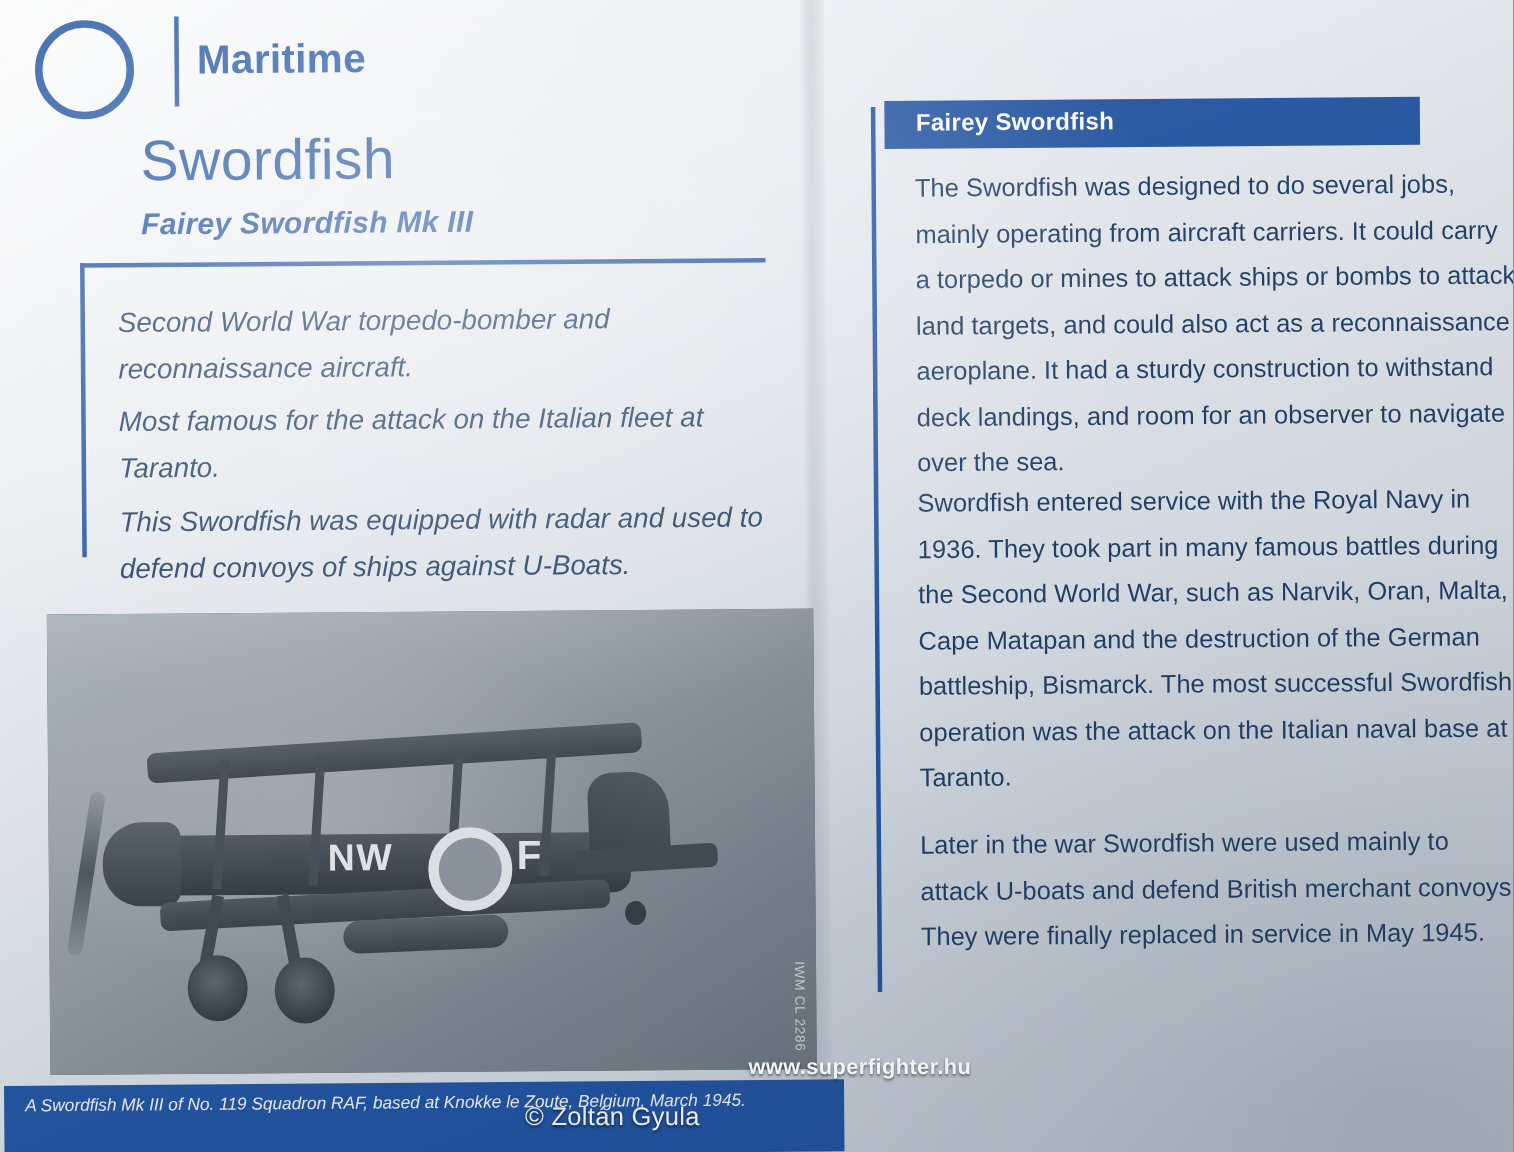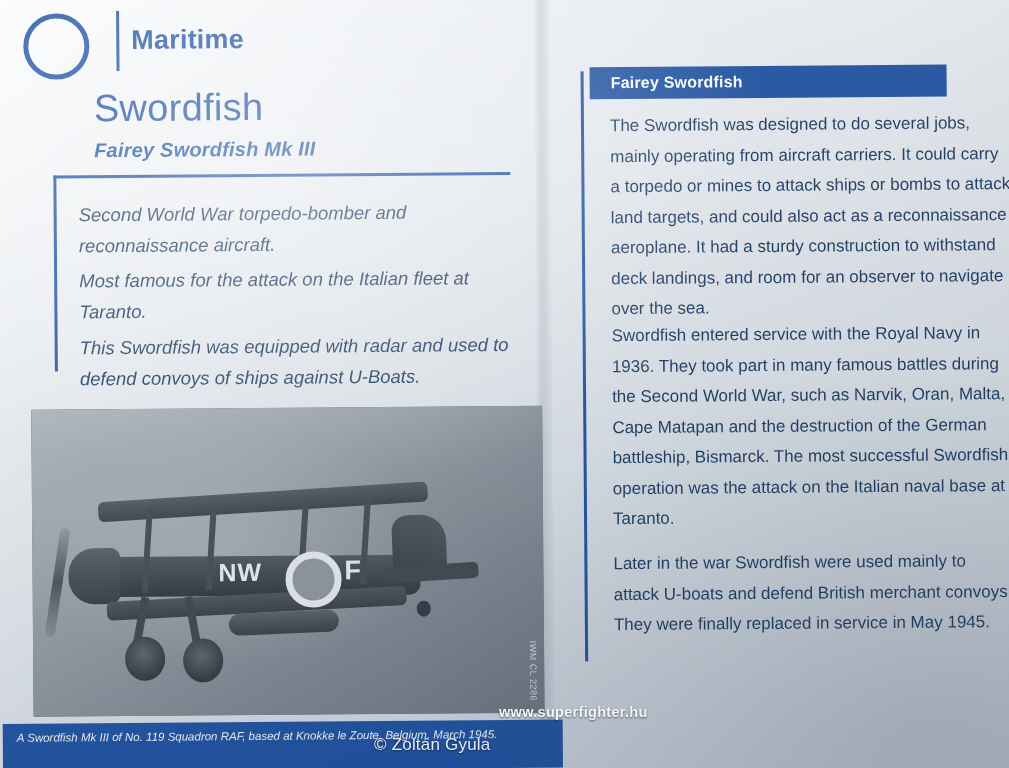--- a/index.html
+++ b/index.html
@@ -304,21 +304,21 @@
     color: #16365e;
     line-height: 30.5px;
   }
   #p0 { top: 112px; }
   #p1 { top: 322px; }
   #p2 { top: 550px; }
 
   
   #wm-left {
     position: absolute;
-    left: 374px;
+    left: 350px;
     top: 735px;
     font-size: 17px;
     color: #e8ecf1;
     text-shadow: 0 1px 2px rgba(0,0,0,0.55);
     letter-spacing: 0.2px;
   }
   #wm-right {
     position: absolute;
     left: 499px;
     top: 704px;

